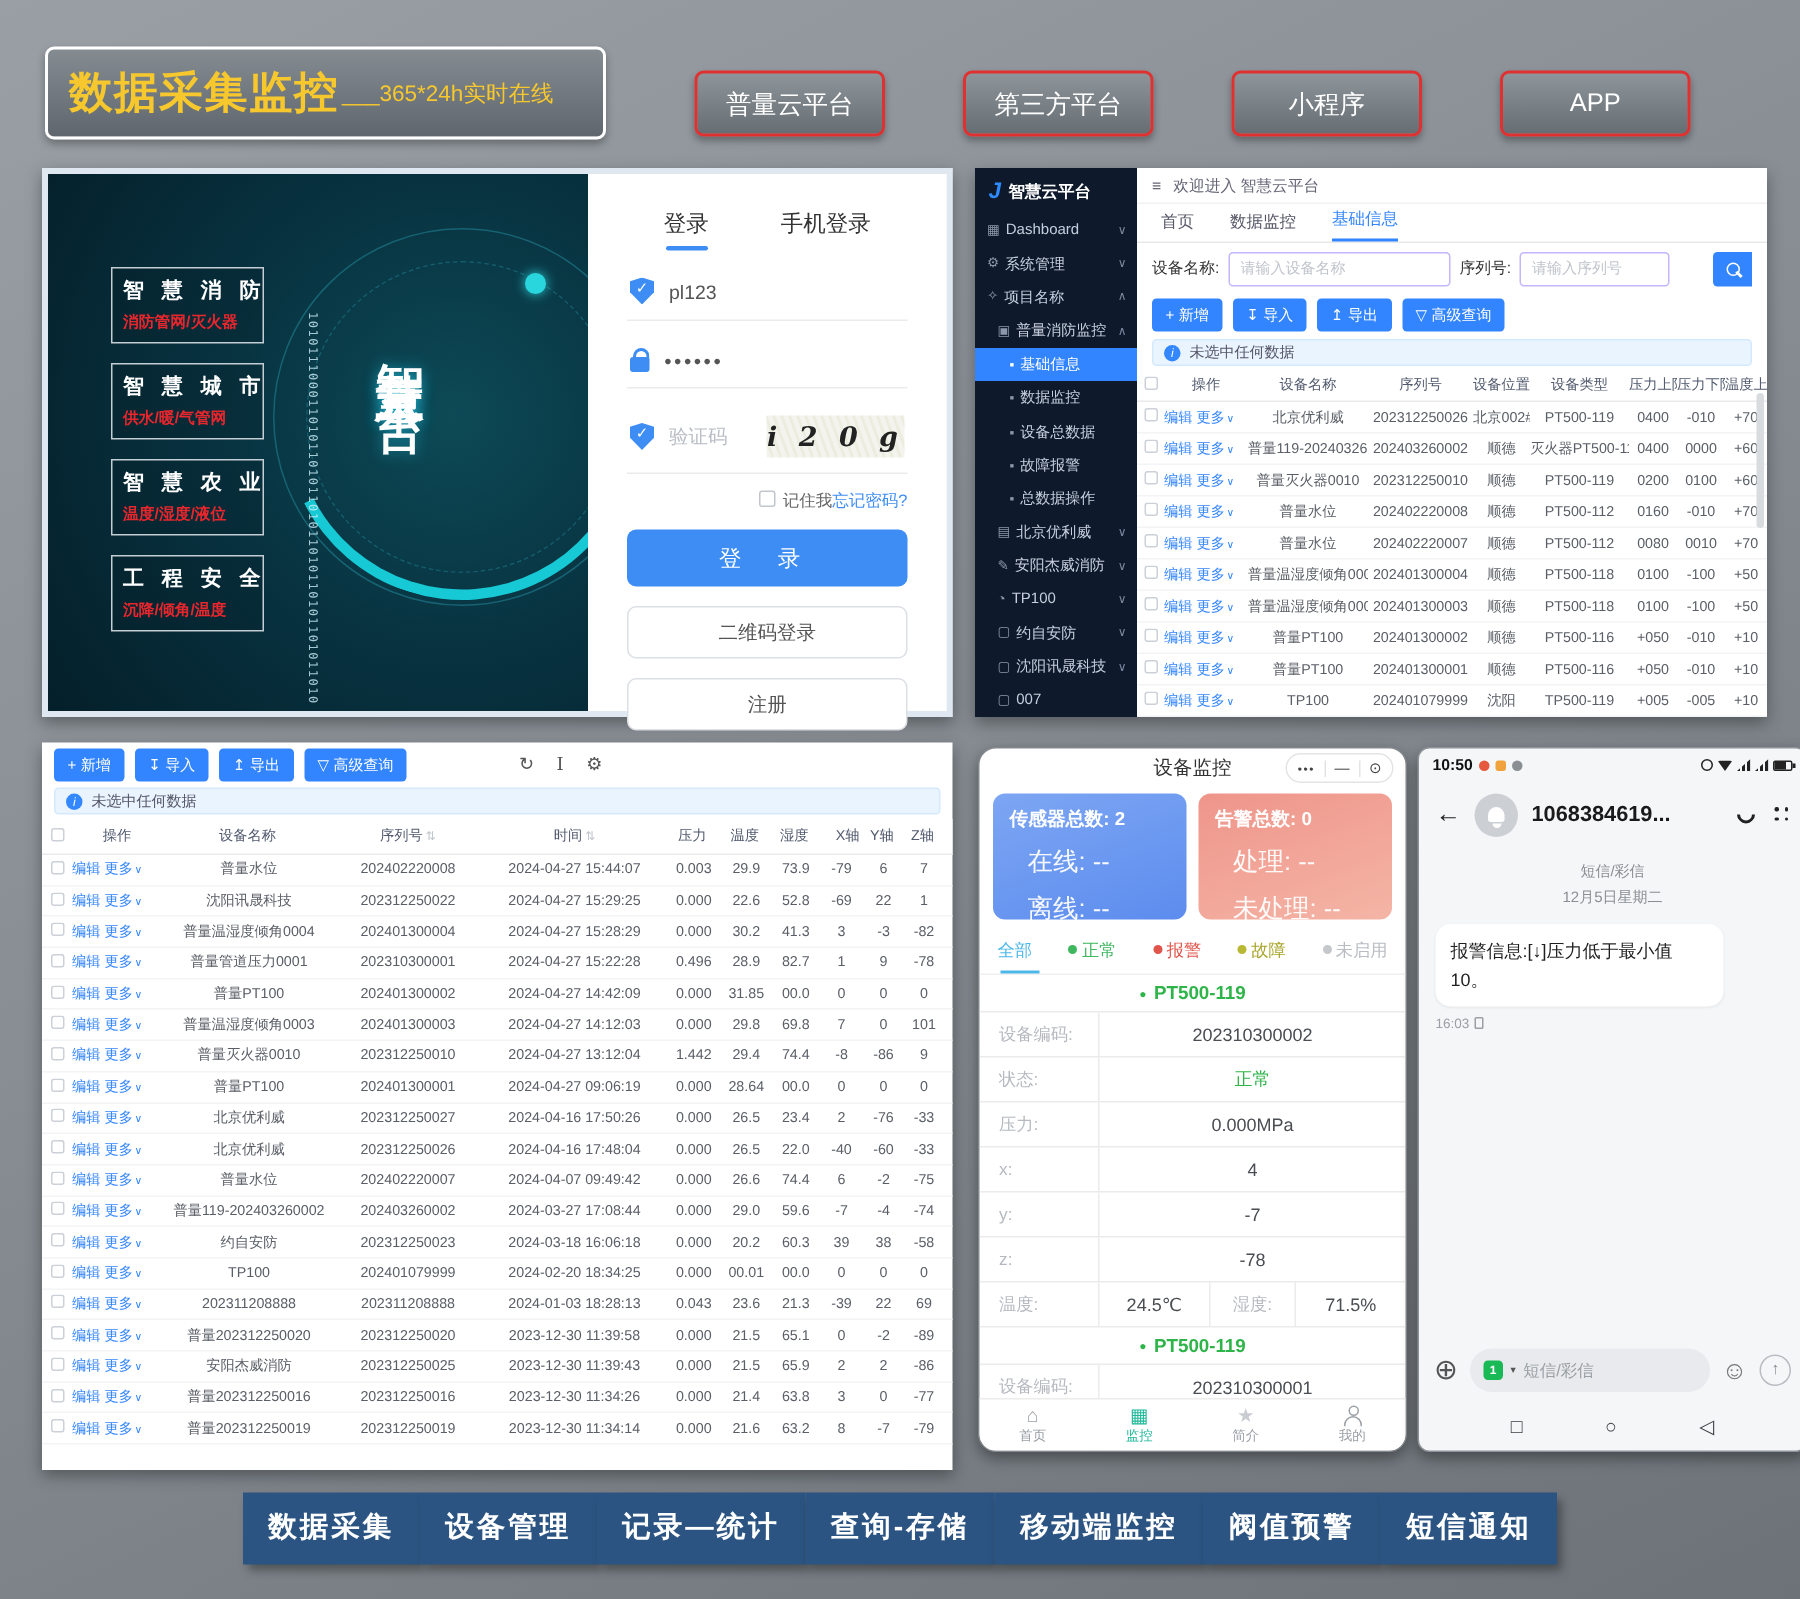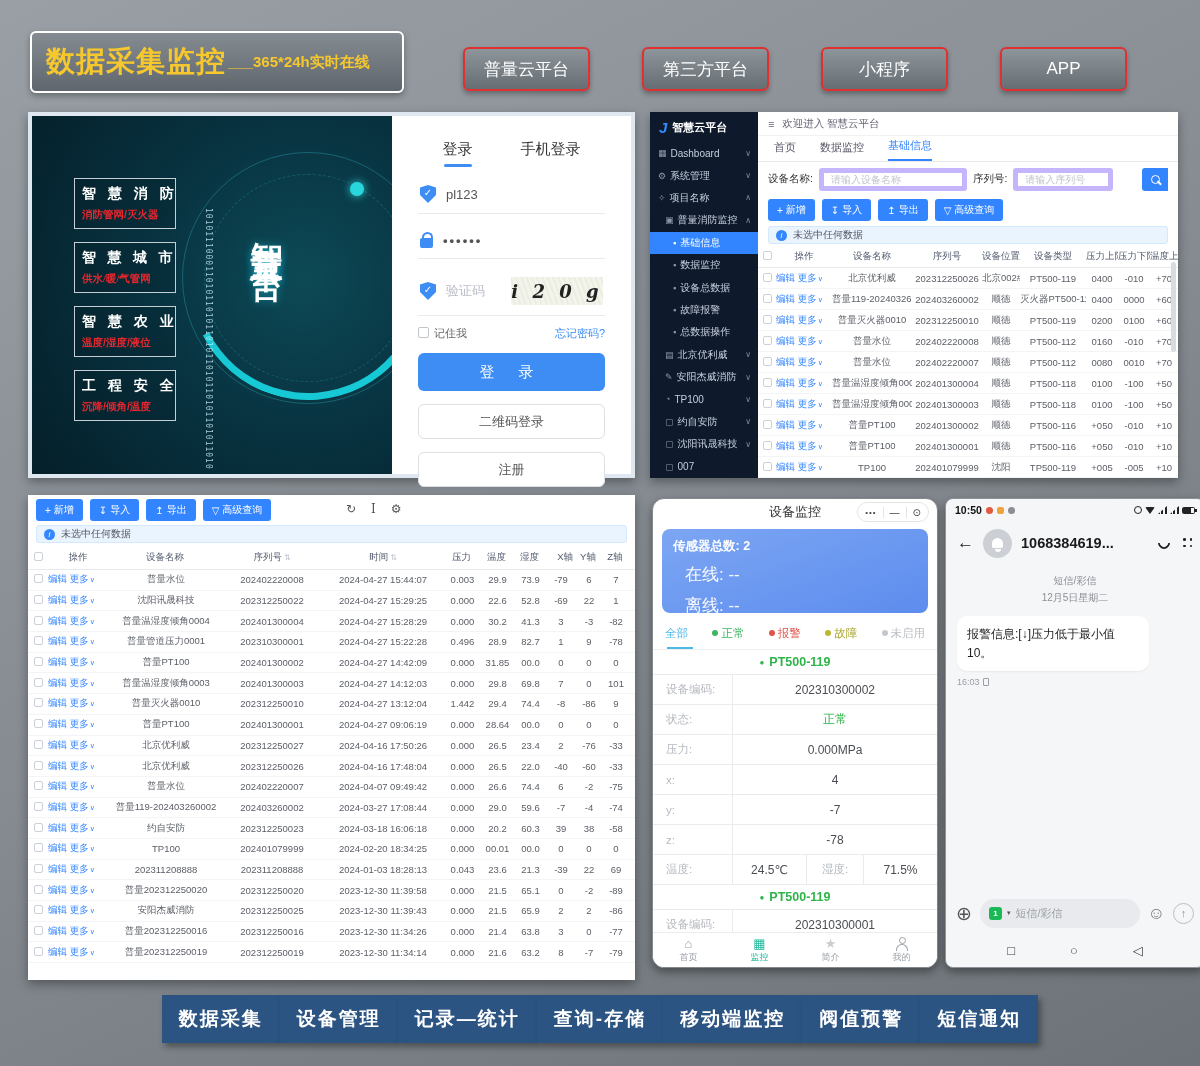--- a/index.html
+++ b/index.html
@@ -5,21 +5,21 @@
 *{margin:0;padding:0;box-sizing:border-box}
 html,body{width:1200px;height:1066px}
 body{position:relative;overflow:hidden;font-family:"Liberation Sans","DejaVu Sans",sans-serif;
 background:linear-gradient(155deg,#999fa5 0%,#878d93 45%,#6c7278 100%)}
 .abs{position:absolute}
 
 .titlebox{left:30px;top:31px;width:374px;height:62px;border:2px solid #fff;border-radius:6px;
 background:linear-gradient(180deg,#848b91,#5f666d);box-shadow:0 3px 6px rgba(0,0,0,.3);
 display:flex;align-items:center;padding-left:14px;white-space:nowrap}
 .titlebox .big{color:#f6c82d;font-size:29px;font-weight:bold;letter-spacing:1px}
-.titlebox .small{color:#f6c82d;font-size:15px;font-weight:bold;margin-left:2px}
+.titlebox .small{color:#f6c82d;font-size:15px;font-weight:normal;margin-left:2px}
 .hnav{left:430px;top:47px;right:30px;height:44px;display:flex;gap:52px;padding-left:33px}
 .hbtn{min-width:127px;height:44px;border:2px solid #e03131;border-radius:6px;color:#fff;font-size:17px;
 background:linear-gradient(180deg,#8d949a,#666d73);box-shadow:0 3px 5px rgba(0,0,0,.3);
 display:flex;align-items:center;justify-content:center;padding:0 16px;cursor:pointer}
 
 .loginp{left:28px;top:112px;width:607px;height:366px;background:#fff;border:4px solid #dfe8f1;display:flex;box-shadow:0 4px 10px rgba(0,0,0,.35)}
 .lleft{width:360px;position:relative;overflow:hidden;background:
 radial-gradient(circle at 75% 45%,#0d4a56 0%,#083341 45%,#041f29 100%)}
 .arcA{left:150px;top:36px;width:252px;height:252px;border:1px solid rgba(64,230,255,.25);border-radius:50%}
 .arcB{left:172px;top:58px;width:208px;height:208px;border:1px dashed rgba(64,230,255,.2);border-radius:50%}
@@ -35,21 +35,21 @@
 .ltab{font-size:15px;color:#333;cursor:pointer;position:relative;padding-bottom:8px}
 .ltab.on::after{content:'';position:absolute;left:50%;transform:translateX(-50%);bottom:0;width:28px;height:3px;background:#3d8df5;border-radius:2px}
 .lfield{display:flex;align-items:center;gap:10px;border-bottom:1px solid #ebebeb;padding:10px 2px;margin-top:8px}
 .lfield .val{font-size:13px;color:#555}
 .lfield .ph{font-size:13px;color:#b9bec6}
 .shield{width:16px;height:18px;background:#3d8df5;clip-path:polygon(50% 0,100% 14%,100% 55%,50% 100%,0 55%,0 14%);color:#fff;font-size:10px;line-height:16px;text-align:center;flex-shrink:0}
 .lock{width:13px;height:10px;background:#3d8df5;border-radius:2px;position:relative;margin-top:6px;flex-shrink:0}
 .lock::before{content:'';position:absolute;left:2px;top:-6px;width:7px;height:7px;border:2px solid #3d8df5;border-bottom:none;border-radius:6px 6px 0 0}
 .captcha{margin-left:auto;width:92px;height:28px;background:repeating-linear-gradient(70deg,#f4f4ee 0 3px,#ececdf 3px 5px);display:flex;align-items:center;justify-content:center;
 font-family:"DejaVu Serif",serif;font-style:italic;font-weight:bold;font-size:18px;color:#222;letter-spacing:4px;cursor:pointer}
-.lrow{display:flex;justify-content:space-between;align-items:center;margin-top:10px}
+.lrow{display:flex;justify-content:flex-end;align-items:center;margin-top:10px}
 .cbx{width:11px;height:11px;border:1px solid #c2c6cc;border-radius:2px;background:#fff;display:inline-block;vertical-align:-1px;margin-right:5px;cursor:pointer}
 .rem{font-size:11px;color:#666}
 .forgot{font-size:11px;color:#3d8df5;cursor:pointer}
 .lbtn{margin-top:12px;height:38px;width:100%;background:#3d8df5;border:none;border-radius:6px;color:#fff;font-size:15px;letter-spacing:10px;cursor:pointer}
 .obtn{margin-top:13px;height:35px;width:100%;background:#fff;border:1px solid #dcdfe4;border-radius:6px;color:#555;font-size:13px;cursor:pointer}
 .other{margin-top:18px;display:flex;align-items:center;gap:10px;color:#b9bdc4;font-size:11px;white-space:nowrap}
 .other::before,.other::after{content:'';flex:1;border-top:1px solid #ececec}
 .social{margin-top:14px;display:flex;justify-content:space-between;padding:0 14px}
 .soc{width:24px;height:24px;display:flex;align-items:center;justify-content:center;cursor:pointer}
 .ic-gh{width:20px;height:20px;background:#7f848a;border-radius:50%;position:relative}
@@ -74,21 +74,21 @@
 .mi.l3{padding-left:23px}
 .mi.on{background:#3385ff;color:#fff}
 .mi.on .mic{color:#fff}
 .amain{flex:1;display:flex;flex-direction:column;min-width:0;font-size:10.5px}
 .atop{height:24px;display:flex;align-items:center;gap:8px;padding:0 10px;color:#667;border-bottom:1px solid #f2f2f2}
 .atabs{height:26px;display:flex;align-items:flex-end;gap:24px;padding-left:16px;border-bottom:1px solid #e9e9e9}
 .atab{padding-bottom:6px;color:#556;cursor:pointer;font-size:11px}
 .atab.on{color:#3385ff;border-bottom:2px solid #3385ff}
 .asearch{height:34px;display:flex;align-items:center;gap:6px;padding:0 10px}
 .asearch label{color:#333;font-size:10.5px;white-space:nowrap}
-.ainp{height:23px;border:5px solid #c4b5fd;border-radius:3px;padding:0 7px;font-size:10px;color:#333;outline:none}
+.ainp{height:23px;border:1px solid #c4b5fd;border-radius:3px;padding:0 7px;font-size:10px;color:#333;outline:none}
 .ainp::placeholder{color:#c0c4cc}
 .sbtn{margin-left:auto;width:26px;height:23px;background:#3385ff;border:none;border-radius:3px 0 0 3px;display:flex;align-items:center;justify-content:center;cursor:pointer}
 .lens{width:9px;height:9px;border:1.5px solid #fff;border-radius:50%;position:relative;display:inline-block}
 .lens::after{content:'';position:absolute;width:5px;height:1.5px;background:#fff;transform:rotate(45deg);right:-3.5px;bottom:-1px}
 .btnrow{height:28px;display:flex;align-items:center;gap:7px;padding:0 10px}
 .bb{display:inline-flex;align-items:center;gap:3px;background:#3385ff;color:#fff;border:none;border-radius:3px;height:22px;padding:0 9px;font-size:10px;cursor:pointer;white-space:nowrap}
 .alertb{margin:2px 10px;height:18px;background:#e9f4fe;border:1px solid #d4e9fd;border-radius:3px;display:flex;align-items:center;gap:6px;padding:0 7px;font-size:10px;color:#556}
 .inf{width:11px;height:11px;border-radius:50%;background:#3388ff;color:#fff;font-size:8px;line-height:11px;text-align:center;font-style:italic;flex-shrink:0}
 .ar{display:flex;align-items:center;height:21px;border-bottom:1px solid #f3f4f6;font-size:9.5px;color:#5a5e66;white-space:nowrap}
 .ar.ah{height:22px;color:#515a6e;border-bottom:1px solid #e8eaec}
@@ -203,21 +203,21 @@
     <div class="abs cdot"></div>
     <div class="abs bincol">101011100011010110101101011010110101101011010</div>
     <div class="abs vtitle">智慧云平台</div>
     <div>
 
         <div class="feat" style="top: 62px;">
           <div class="t">智 慧 消 防</div>
           <div class="s">消防管网/灭火器</div>
         </div>
 
-        <div class="feat" style="top: 126px; font-family: Liberation Serif, serif;">
+        <div class="feat" style="top: 126px;">
           <div class="t">智 慧 城 市</div>
           <div class="s">供水/暖/气管网</div>
         </div>
 
         <div class="feat" style="top: 190px;">
           <div class="t">智 慧 农 业</div>
           <div class="s">温度/湿度/液位</div>
         </div>
 
         <div class="feat" style="top: 254px;">
@@ -872,20 +872,25 @@
       <span class="dv"></span>
       <span class="c2">⊙</span>
     </span>
   </div>
   <div class="mcards">
     <div class="mcard blue">
       <div class="mt"><span>传感器总数:</span> <span>2</span></div>
       <div class="ml2">在线: --</div>
       <div class="ml2">离线: --</div>
     </div>
+    <div class="mcard red">
+      <div class="mt"><span>告警总数:</span> <span>0</span></div>
+      <div class="ml2">处理: --</div>
+      <div class="ml2">未处理: --</div>
+    </div>
   </div>
   <div class="mtabs">
 
       <span class="mtab all">
 
         <span>全部</span>
       </span>
 
       <span class="mtab ok">
         <i class="dot"></i>

